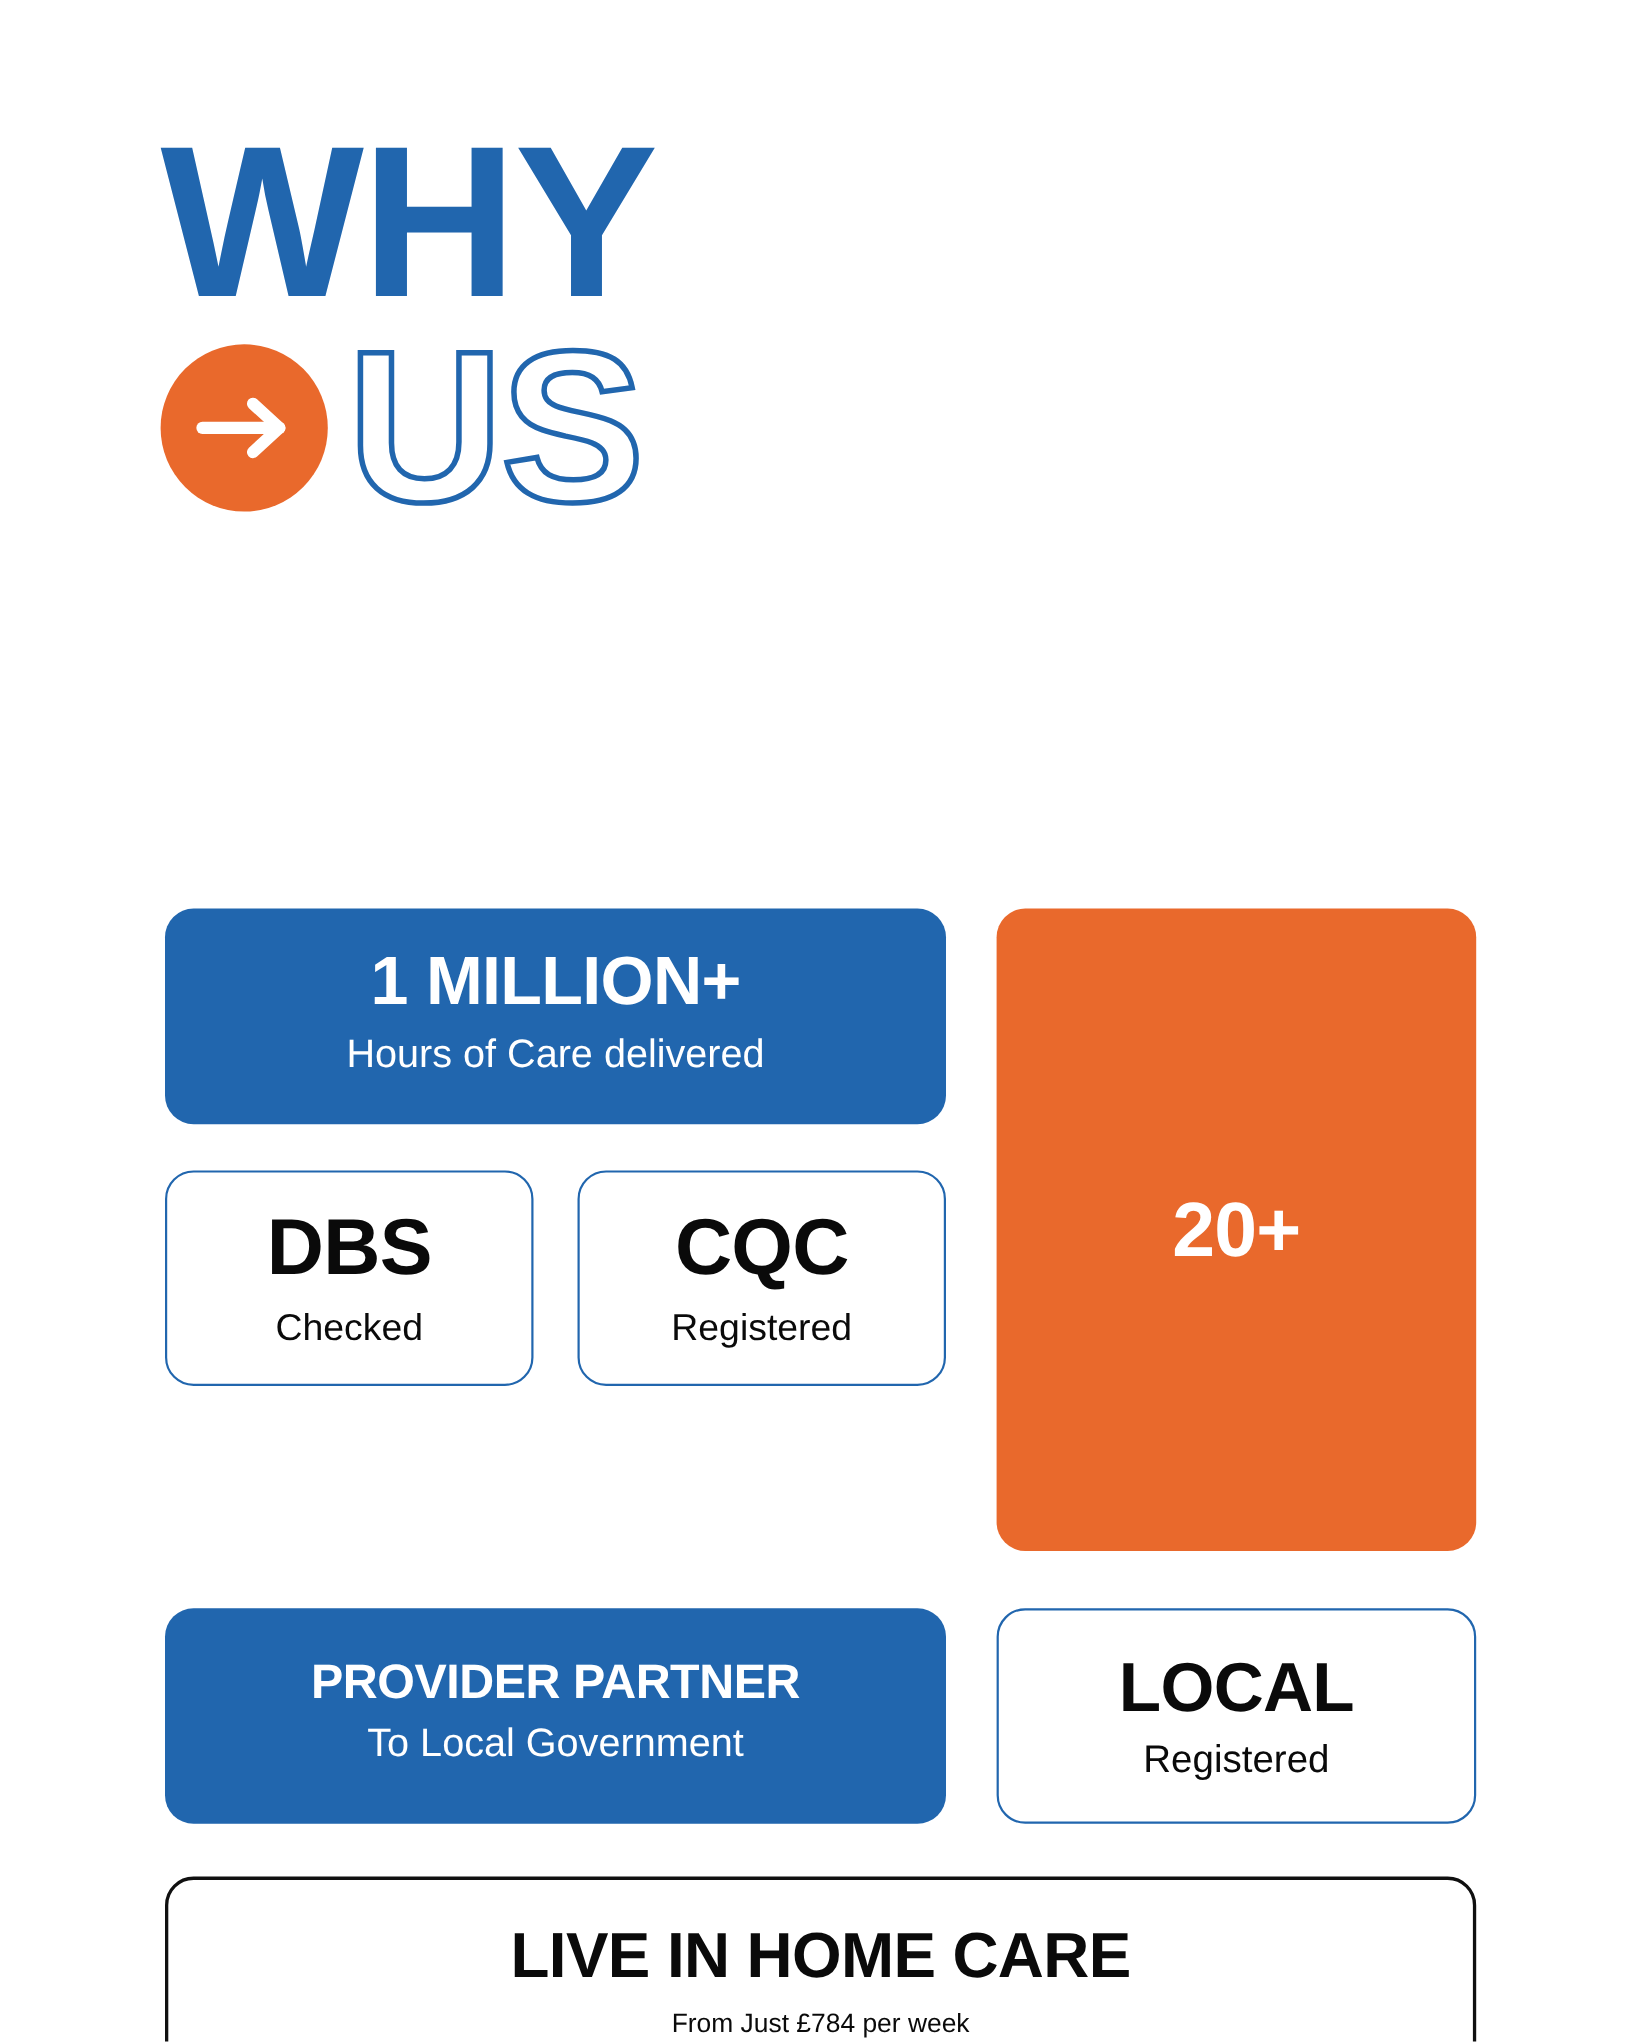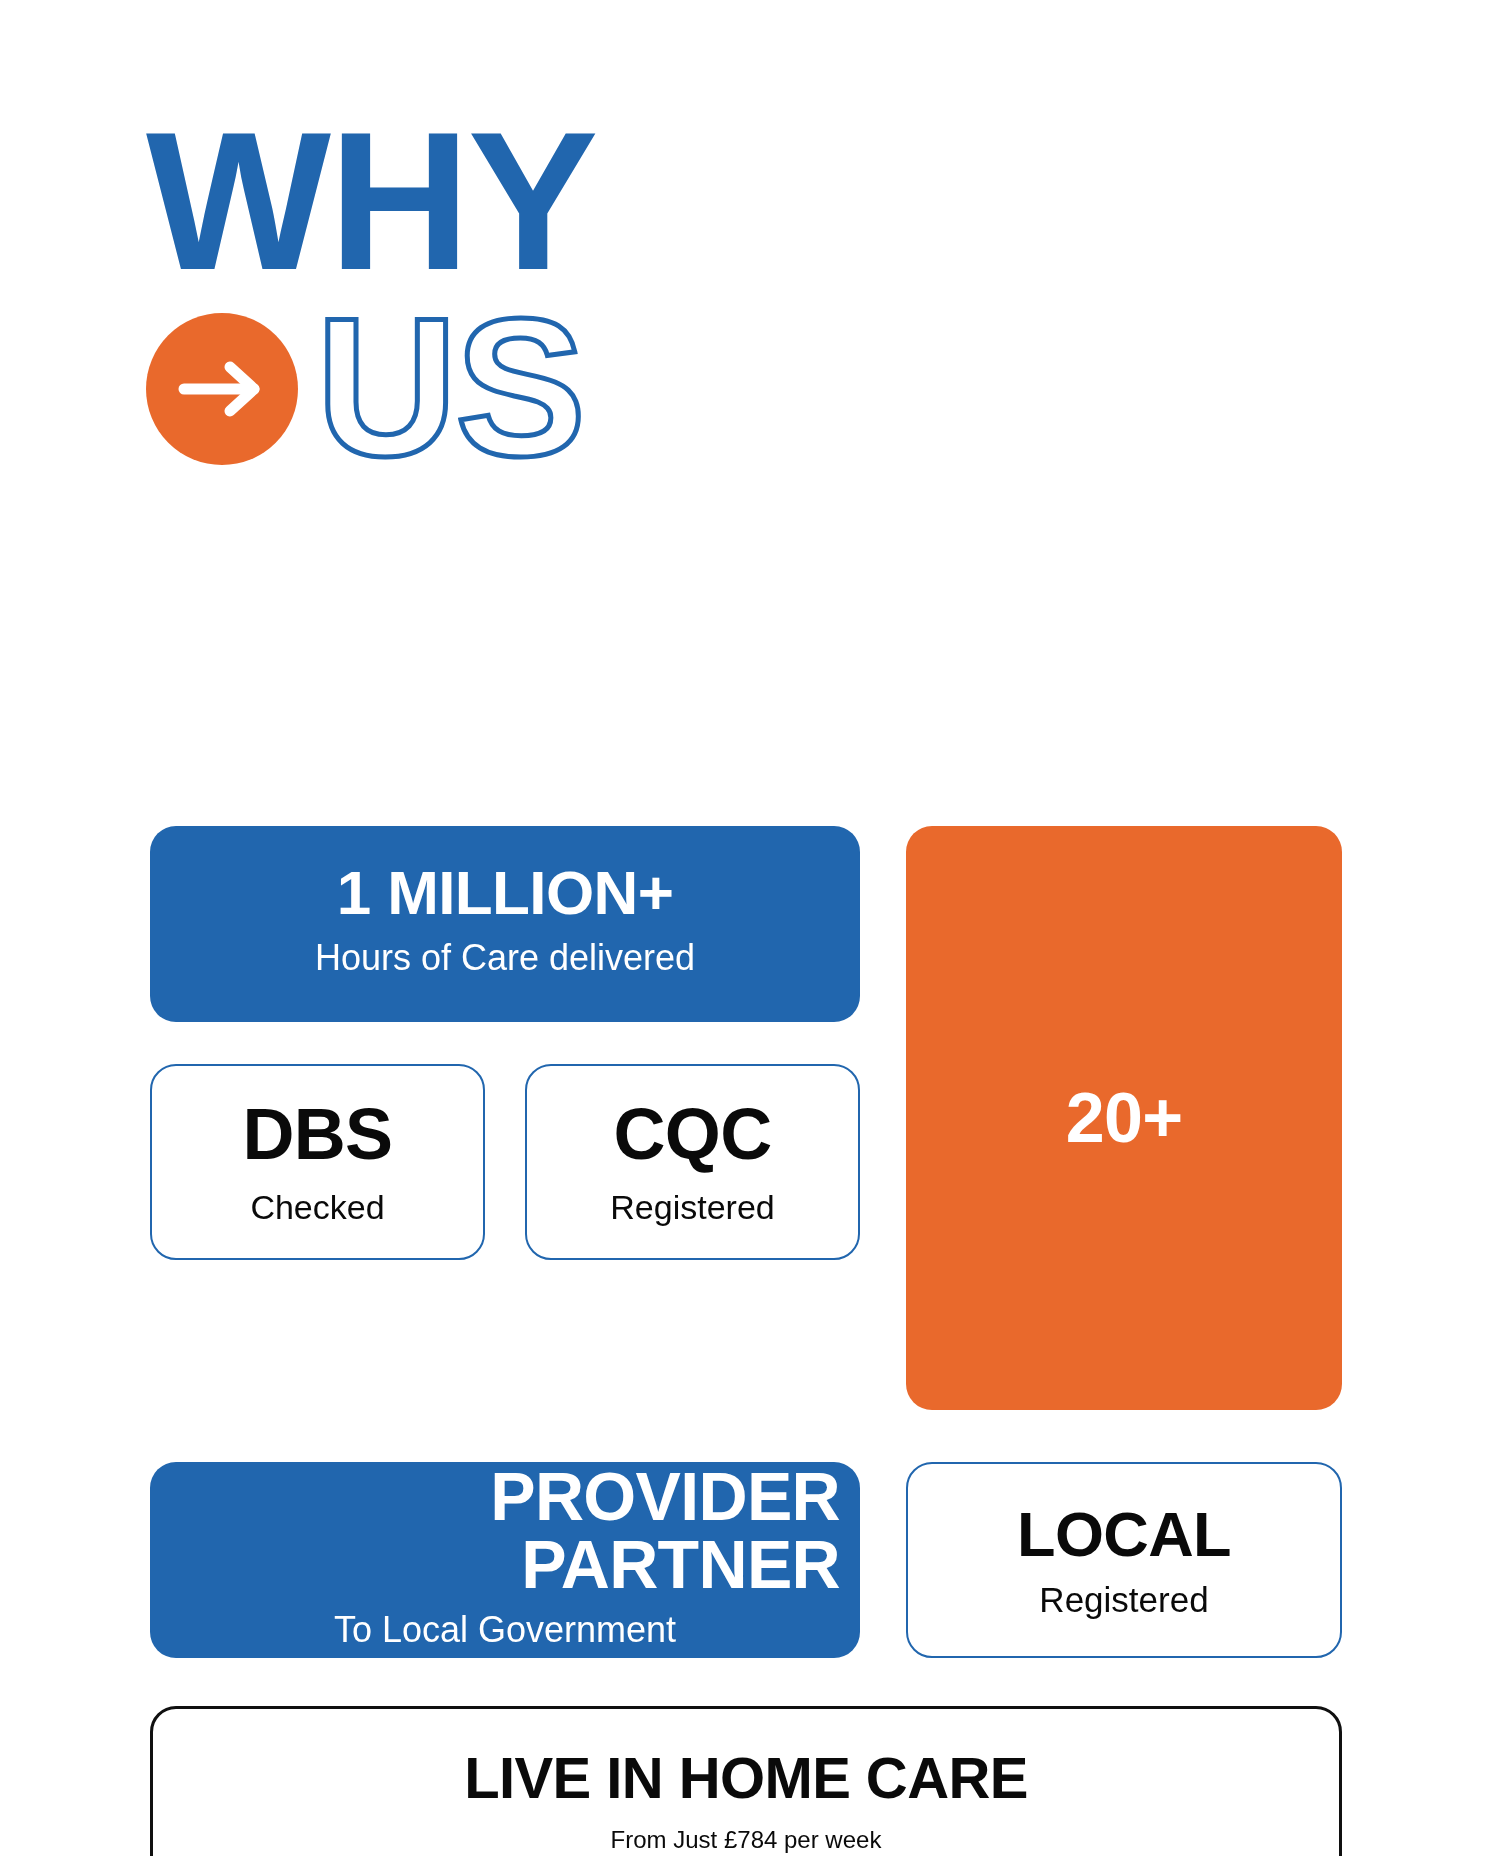--- a/index.html
+++ b/index.html
@@ -156,21 +156,21 @@
     padding: 10px 14px;
   }
   .card-small .c-title { font-size: 72px; font-weight: 800; }
   .card-small .c-sub { font-size: 34px; margin-top: 18px; }
 
   .row2 { margin-top: 52px; }
   .card-provider {
     height: 196px;
     padding: 8px 20px 16px;
   }
-  .card-provider .c-title { font-size: 68px; }
+  .card-provider .c-title { font-size: 44px; }
   .card-provider .c-sub { font-size: 36px; margin-top: 12px; }
 
   .card-local {
     height: 196px;
     padding: 18px 20px 16px;
   }
   .card-local .c-title { font-size: 63px; font-weight: 800; }
   .card-local .c-sub { font-size: 35px; margin-top: 14px; }
 
   .row3 { margin-top: 48px; }

